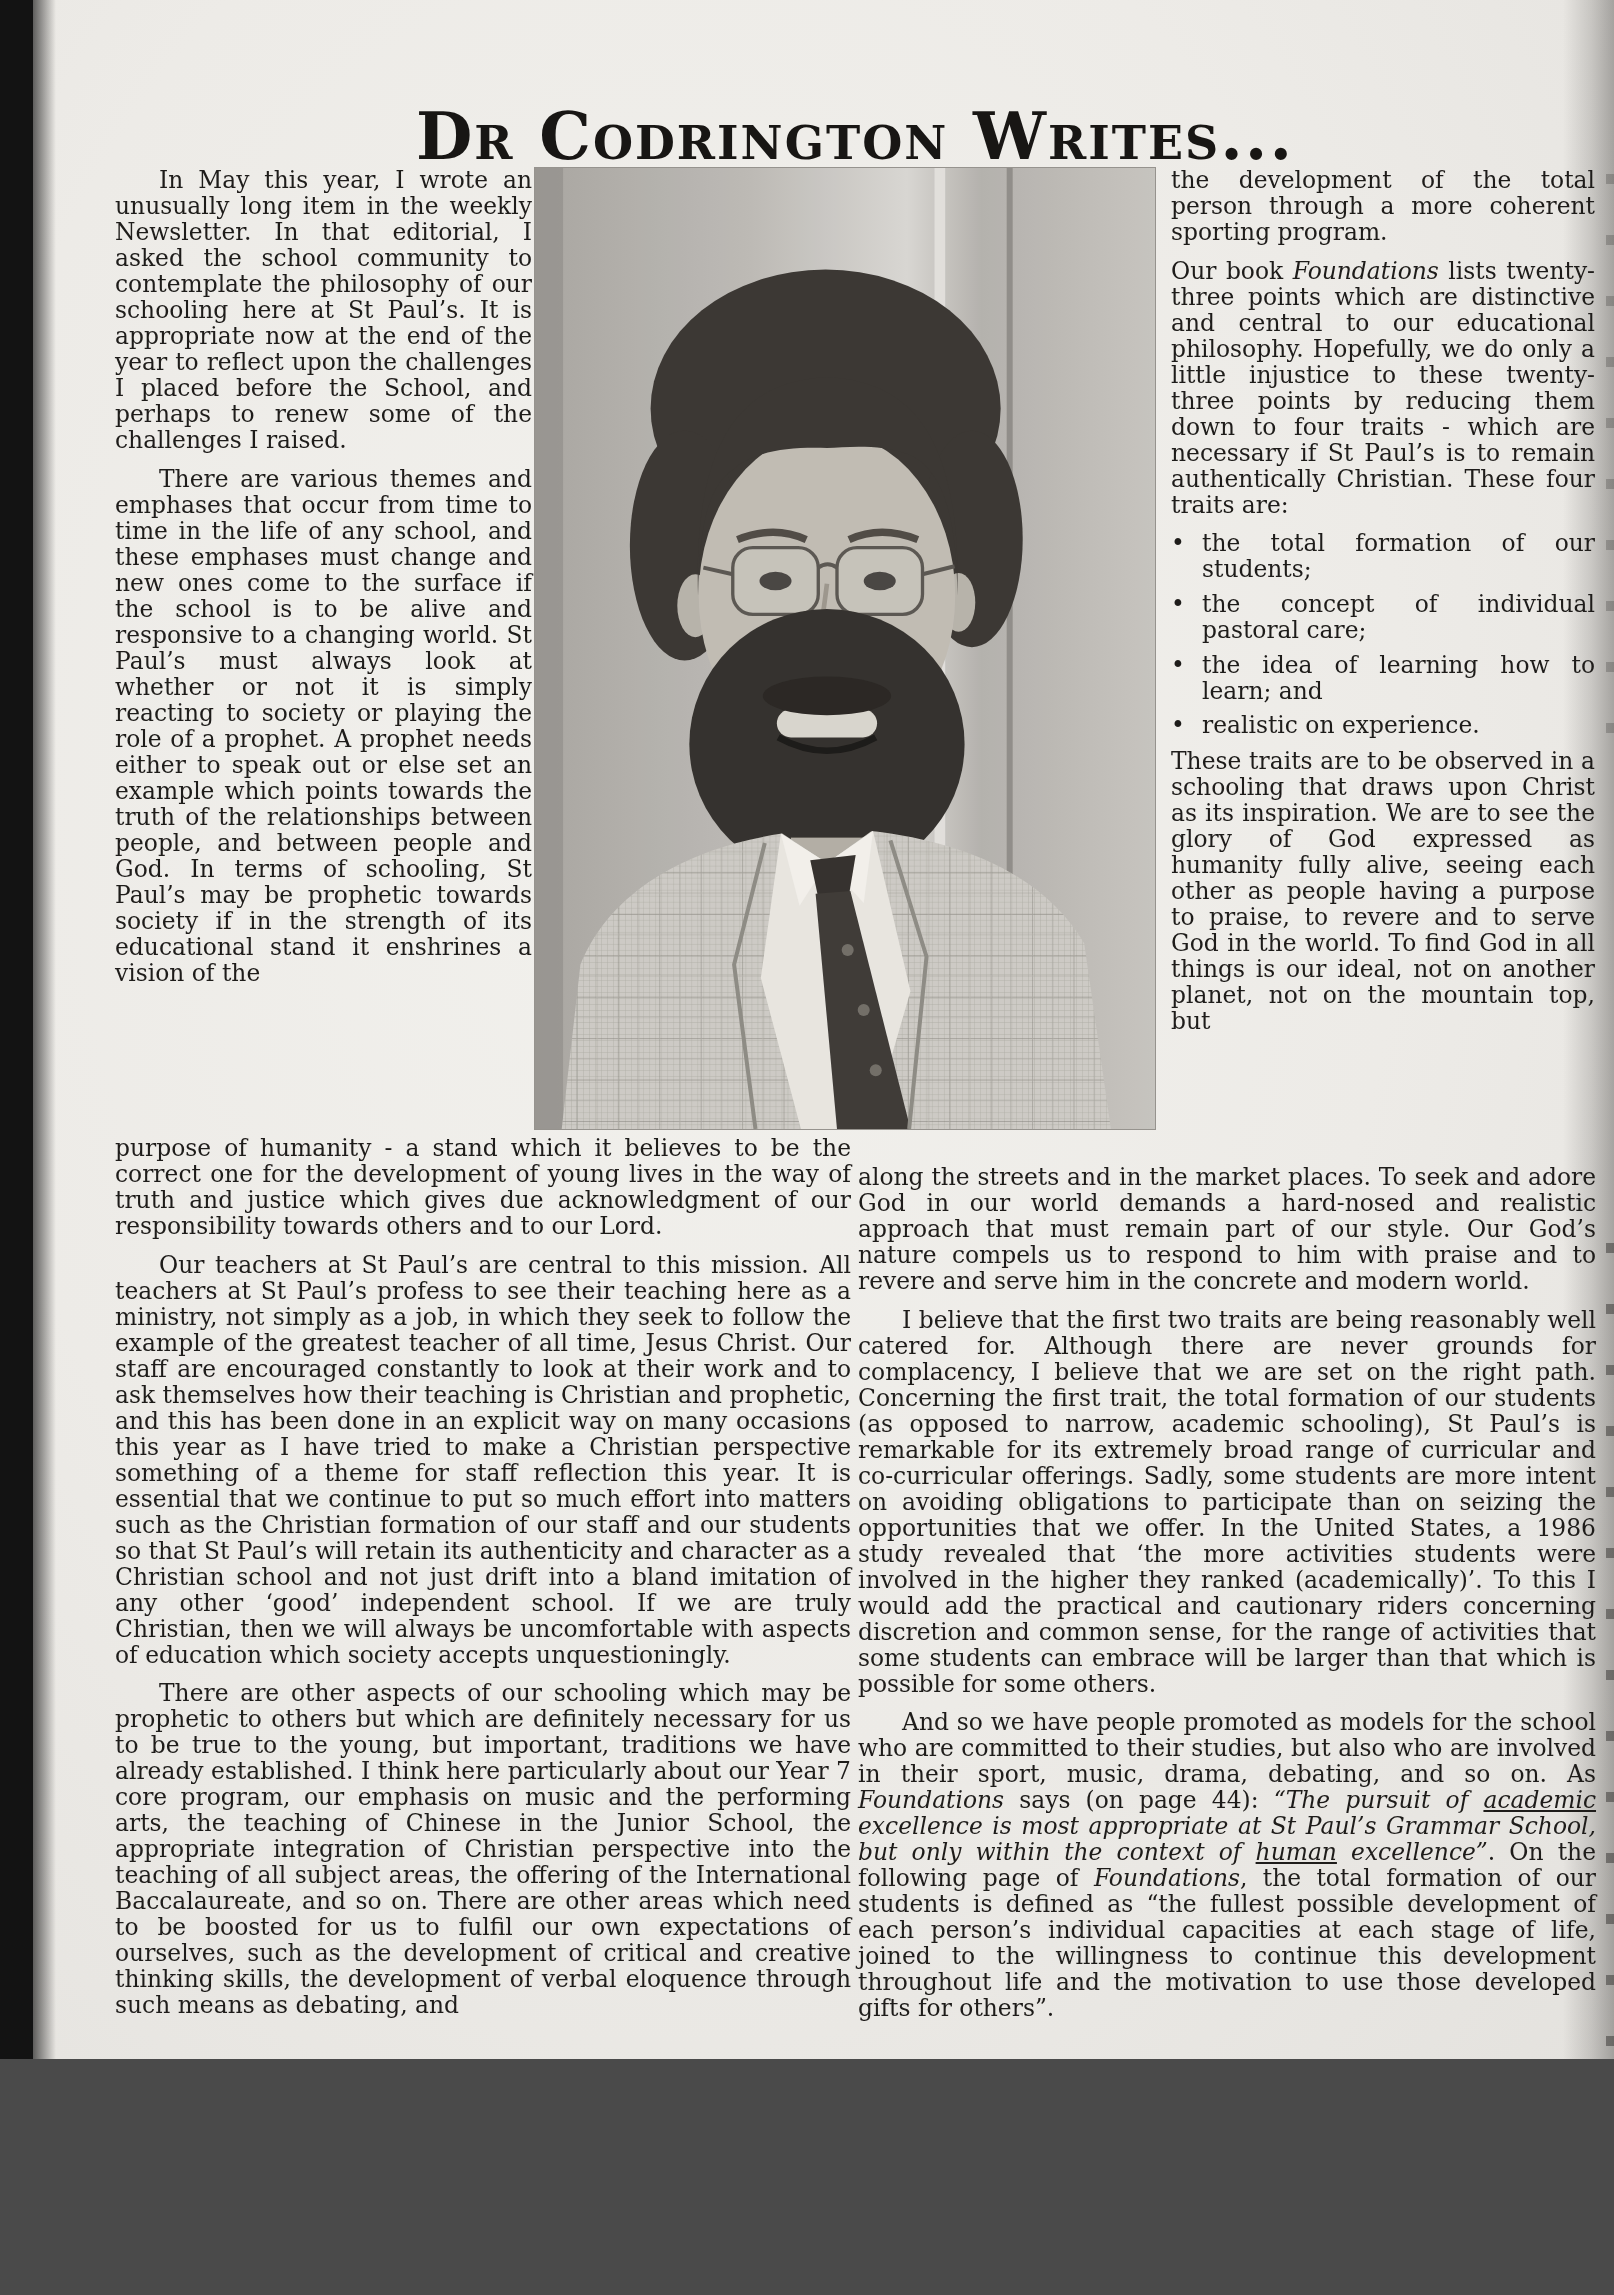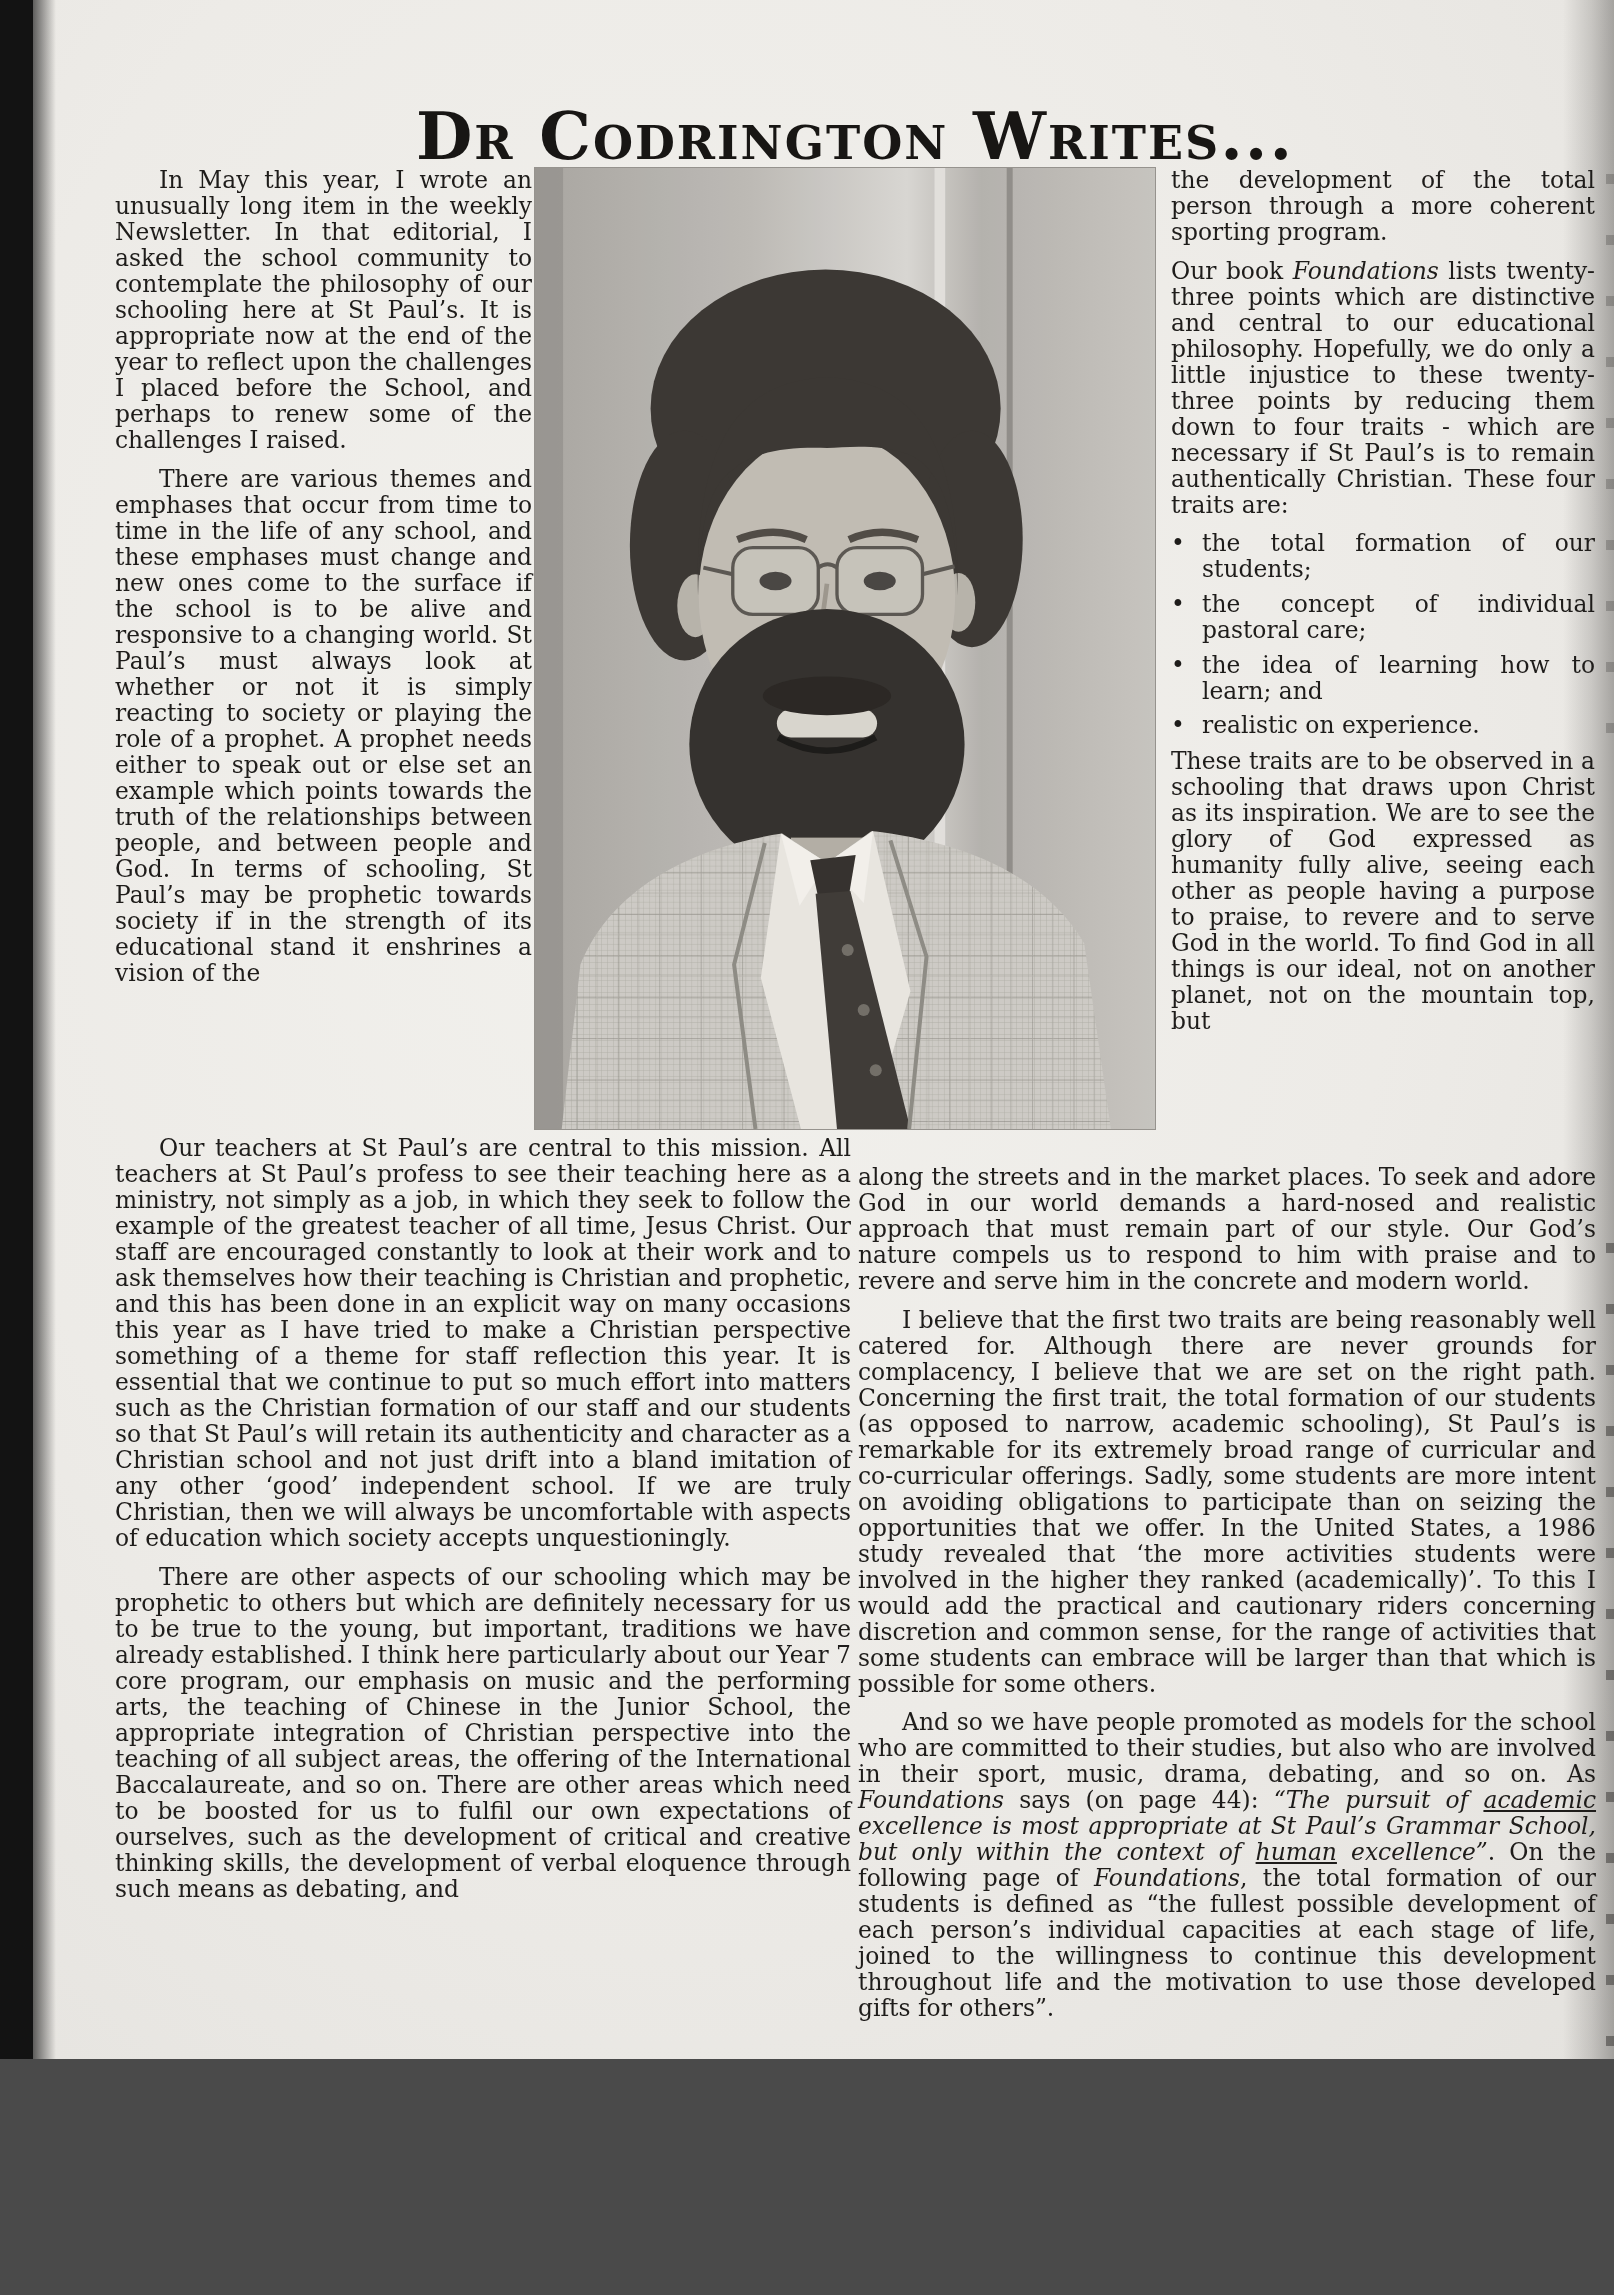--- a/index.html
+++ b/index.html
@@ -164,20 +164,21 @@
       </div>
       <div class="bullet-row">
         <span class="dot">•</span>
         <span class="btext">realistic on experience.</span>
       </div>
     </div>
     <p class="last">These traits are to be observed in a schooling that draws upon Christ as its inspiration. We are to see the glory of God expressed as humanity fully alive, seeing each other as people having a purpose to praise, to revere and to serve God in the world. To find God in all things is our ideal, not on another planet, not on the mountain top, but</p>
   </section>
 
   <section class="col col1w">
+    <p>purpose of humanity - a stand which it believes to be the correct one for the development of young lives in the way of truth and justice which gives due acknowledgment of our responsibility towards others and to our Lord.</p>
     <p class="indent">Our teachers at St Paul’s are central to this mission. All teachers at St Paul’s profess to see their teaching here as a ministry, not simply as a job, in which they seek to follow the example of the greatest teacher of all time, Jesus Christ. Our staff are encouraged constantly to look at their work and to ask themselves how their teaching is Christian and prophetic, and this has been done in an explicit way on many occasions this year as I have tried to make a Christian perspective something of a theme for staff reflection this year. It is essential that we continue to put so much effort into matters such as the Christian formation of our staff and our students so that St Paul’s will retain its authenticity and character as a Christian school and not just drift into a bland imitation of any other ‘good’ independent school. If we are truly Christian, then we will always be uncomfortable with aspects of education which society accepts unquestioningly.</p>
     <p class="indent last">There are other aspects of our schooling which may be prophetic to others but which are definitely necessary for us to be true to the young, but important, traditions we have already established. I think here particularly about our Year 7 core program, our emphasis on music and the performing arts, the teaching of Chinese in the Junior School, the appropriate integration of Christian perspective into the teaching of all subject areas, the offering of the International Baccalaureate, and so on. There are other areas which need to be boosted for us to fulfil our own expectations of ourselves, such as the development of critical and creative thinking skills, the development of verbal eloquence through such means as debating, and</p>
   </section>
 
   <section class="col col2w">
     <p>along the streets and in the market places. To seek and adore God in our world demands a hard-nosed and realistic approach that must remain part of our style. Our God’s nature compels us to respond to him with praise and to revere and serve him in the concrete and modern world.</p>
     <p class="indent">I believe that the first two traits are being reasonably well catered for. Although there are never grounds for complacency, I believe that we are set on the right path. Concerning the first trait, the total formation of our students (as opposed to narrow, academic schooling), St Paul’s is remarkable for its extremely broad range of curricular and co-curricular offerings. Sadly, some students are more intent on avoiding obligations to participate than on seizing the opportunities that we offer. In the United States, a 1986 study revealed that ‘the more activities students were involved in the higher they ranked (academically)’. To this I would add the practical and cautionary riders concerning discretion and common sense, for the range of activities that some students can embrace will be larger than that which is possible for some others.</p>
     <p class="indent last">And so we have people promoted as models for the school who are committed to their studies, but also who are involved in their sport, music, drama, debating, and so on. As <i>Foundations</i> says (on page 44): <i>“The pursuit of <span class="u">academic</span> excellence is most appropriate at St Paul’s Grammar School, but only within the context of <span class="u">human</span> excellence”</i>. On the following page of <i>Foundations</i>, the total formation of our students is defined as “the fullest possible development of each person’s individual capacities at each stage of life, joined to the willingness to continue this development throughout life and the motivation to use those developed gifts for others”.</p>
   </section>
 

